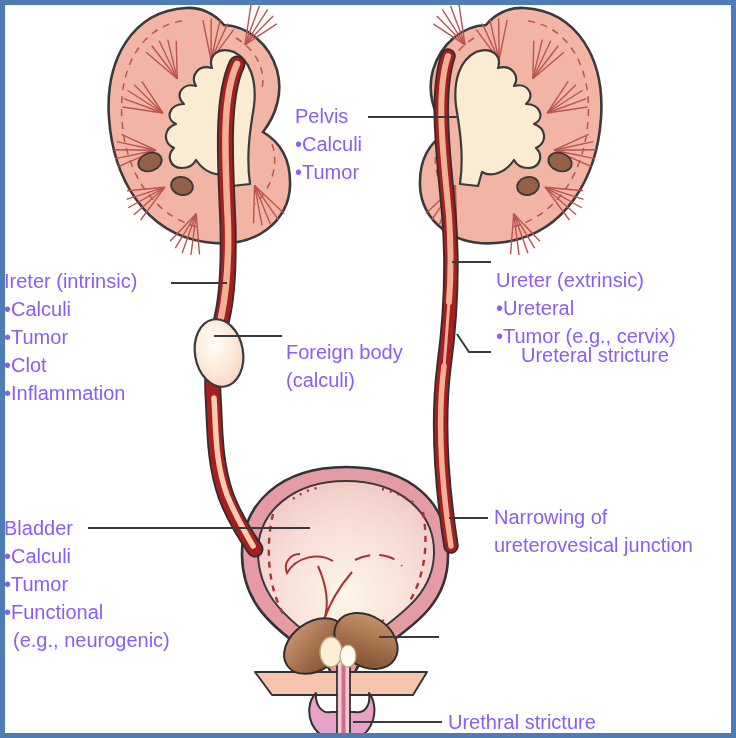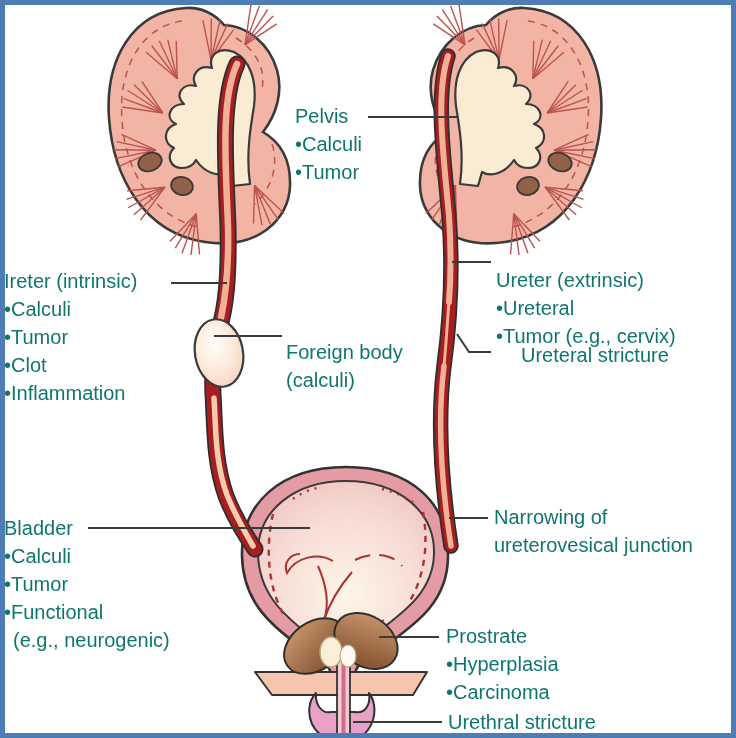--- a/index.html
+++ b/index.html
@@ -2,21 +2,21 @@
 <html><head>
 <meta charset="utf-8">
 <style>
   html,body{margin:0;padding:0;background:#fff;}
   .stage{
     position:relative;width:736px;height:738px;background:#ffffff;
     font-family:"Liberation Sans", sans-serif;overflow:hidden;
   }
   .frame{position:absolute;inset:0;border:5px solid #4e7cb5;pointer-events:none;z-index:30;}
   svg.art{position:absolute;left:0;top:0;z-index:1;}
-  .lbl{position:absolute;z-index:20;color:#0f766e;font-size:20px;line-height:28px;white-space:nowrap;}
+  .lbl{position:absolute;z-index:20;color:#8b5cf6;font-size:20px;line-height:28px;white-space:nowrap;}
   .lbl .t{white-space:nowrap;}
   .lbl .indent{padding-left:9px;}
 </style>
 </head>
 <body>
 
 <div class="stage">
 
   <svg class="art" width="736" height="738" viewBox="0 0 736 738" xmlns="http://www.w3.org/2000/svg">
     <defs>
@@ -162,24 +162,19 @@
     <div>•Tumor</div>
     <div>•Functional</div>
     <div class="indent">(e.g., neurogenic)</div>
   </div>
 
   <div class="lbl" style="left:494px;top:503px;">
     <div class="t">Narrowing of</div>
     <div class="t">ureterovesical junction</div>
   </div>
 
-  <div class="lbl" style="left:446px;top:622px;">
-    <div class="t">Prostrate</div>
-    <div>•Hyperplasia</div>
-    <div>•Carcinoma</div>
-  </div>
 
   <div class="lbl" style="left:448px;top:708px;">
     <div class="t">Urethral stricture</div>
   </div>
 
   <div class="frame"></div>
 </div>
 
 </body></html>

